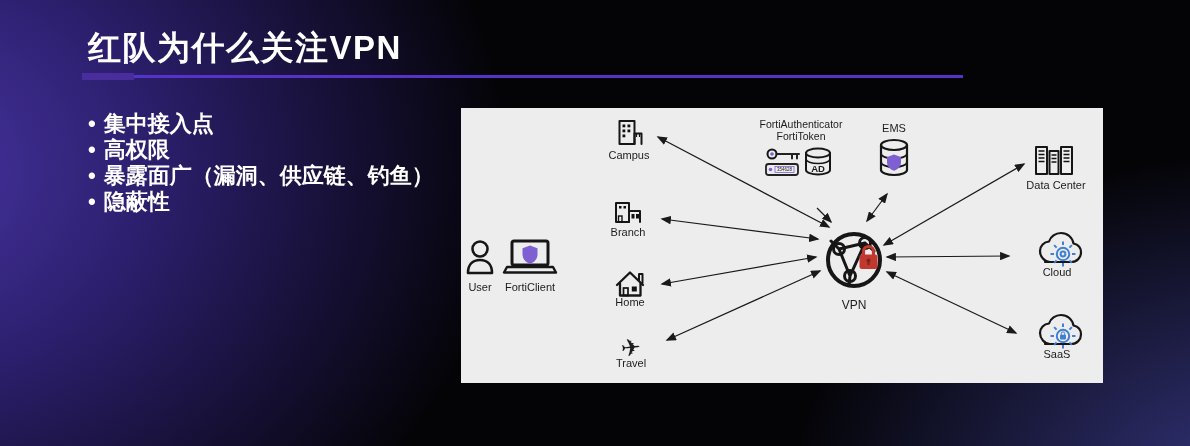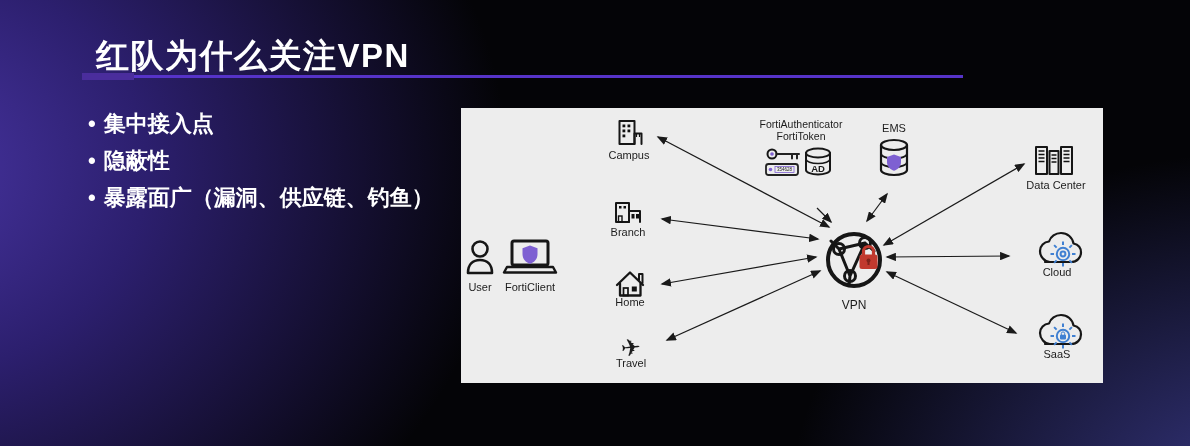--- a/index.html
+++ b/index.html
@@ -5,28 +5,28 @@
   html,body{margin:0;padding:0;background:#000;}
   .slide{
     position:relative;width:1190px;height:446px;overflow:hidden;
     font-family:"Liberation Sans","DejaVu Sans",sans-serif;
     background:
       radial-gradient(950px 760px at -10% 38%, #4b37a8 0%, #2c1f6e 28%, rgba(10,8,26,0) 66%),
       radial-gradient(760px 560px at 106% 112%, #35357f 0%, rgba(12,12,34,0) 62%),
       #040407;
   }
   .title{
-    position:absolute;left:84px;top:22px;margin:12px;
+    position:absolute;left:84px;top:22px;margin:4px;
     font-size:33px;font-weight:bold;color:#ffffff;letter-spacing:1.5px;
   }
   .rule-thin{position:absolute;left:82px;top:75px;width:881px;height:3px;background:#5633c8;}
   .rule-thick{position:absolute;left:82px;top:73px;width:52px;height:7px;background:#4a2d9c;}
   .bullets{
     position:absolute;left:88px;top:111px;margin:0;padding:0;list-style:none;
-    display:flex;flex-direction:column;gap:12px;
+    display:flex;flex-direction:column;gap:1px;
     font-size:22px;font-weight:bold;color:#ffffff;line-height:25px;
   }
   .bullets li{white-space:nowrap;}
   .bullets .dot{margin-right:8px;}
   .panel{
     position:absolute;left:461px;top:108px;width:642px;height:275px;
     background:#ededed;
   }
   .panel svg{display:block;width:642px;height:275px;}
   svg text{font-family:"Liberation Sans","DejaVu Sans",sans-serif;fill:#1c1c1c;}
@@ -40,22 +40,23 @@
 <body>
 
 <div class="slide">
 
   <h1 class="title">红队为什么关注VPN</h1>
   <div class="rule-thin"></div>
   <div class="rule-thick"></div>
 
   <ul class="bullets">
     <li><span class="dot">•</span><span>集中接入点</span></li>
+    <li><span class="dot">•</span><span>高权限</span></li>
+    <li><span class="dot">•</span><span>暴露面广（漏洞、供应链、钓鱼）</span></li>
     <li><span class="dot">•</span><span>隐蔽性</span></li>
-    <li><span class="dot">•</span><span>暴露面广（漏洞、供应链、钓鱼）</span></li>
   </ul>
 
   <div class="panel">
     <svg viewBox="0 0 642 275">
       <defs>
         <marker id="ah" viewBox="0 0 10 8" refX="8.5" refY="4" markerWidth="9" markerHeight="7" orient="auto-start-reverse">
           <path d="M0 0 L10 4 L0 8 z" fill="#1a1a1a"></path>
         </marker>
         <path id="cloudShape" d="M584 154 H610 c6 0 10 -4.5 10 -9.5 c0 -4.5 -3 -8 -7.5 -9 c-1 -6 -6 -10.5 -12.5 -10.5 c-5.5 0 -10.5 3.5 -12 8.5 c-5 0.5 -9 4.5 -9 9.5 c0 5.5 4.5 11 10 11 z"></path>
       </defs>

